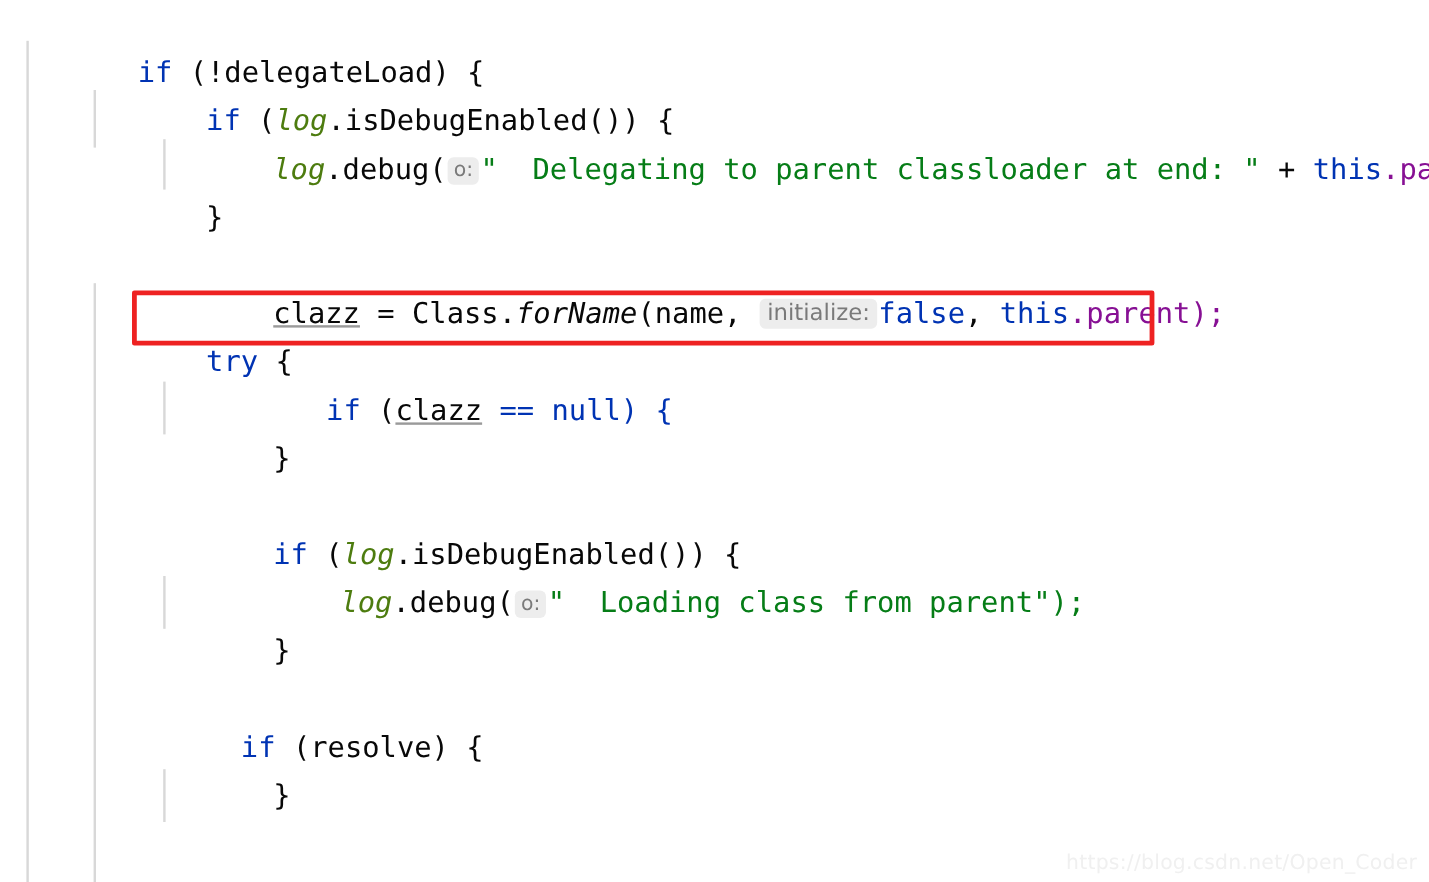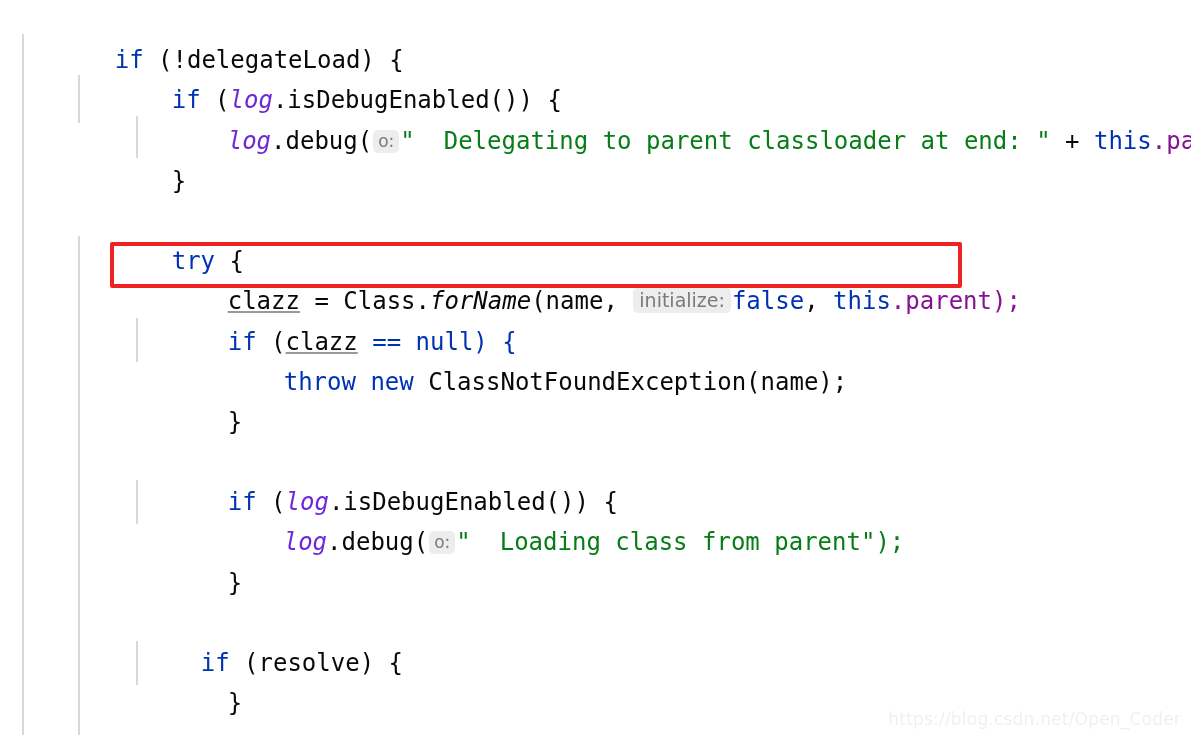--- a/index.html
+++ b/index.html
@@ -42,21 +42,21 @@
     font-size: 24px;
     font-family: "DejaVu Sans Mono", monospace;
     letter-spacing: 0px;
     color: #080808;
     position: relative;
   }
 
   
   .kw    { color: #0033b3; }
   .str   { color: #067d17; }
-  .fld   { color: #6d28d9; font-style: italic; }
+  .fld   { color: #4d7c0f; font-style: italic; }
   .fldn  { color: #871094; }
   .mth   { color: #080808; font-style: italic; }
   .plain { color: #080808; }
   .localu { color: #080808; text-decoration: underline; text-decoration-color: #9a9a9a; }
 
   
   .hint {
     background: #ededed;
     color: #7a7a7a;
     border-radius: 5px;
@@ -117,35 +117,32 @@
     <div class="line" style="padding-left:141px;">
       <span class="fld">log</span><span class="plain">.debug(</span><span class="hint">o:</span><span class="str">"  Delegating to parent classloader at end: "</span><span class="plain"> </span><span class="plain">+</span><span class="plain"> </span><span class="kw">this</span><span class="fldn">.parent);</span>
     </div>
 
     <div class="line" style="padding-left:85px;">
       <span class="plain">}</span>
     </div>
 
     <div class="line">&nbsp;</div>
 
+    <div class="line" style="padding-left:141px;">
+      <span class="localu">clazz</span><span class="plain"> </span><span class="plain">= Class.</span><span class="mth">forName</span><span class="plain">(name,</span><span class="plain"> </span><span class="hint wide">initialize:</span><span class="kw">false</span><span class="plain">,</span><span class="plain"> </span><span class="kw">this</span><span class="fldn">.parent);</span>
+    </div>
+
     <div class="line" style="padding-left:85px;">
       <span class="kw">try</span><span class="plain"> </span><span class="plain">{</span>
     </div>
 
-    <div class="line" style="padding-left:141px;">
-      <span class="localu">clazz</span><span class="plain"> </span><span class="plain">= Class.</span><span class="mth">forName</span><span class="plain">(name,</span><span class="plain"> </span><span class="hint wide">initialize:</span><span class="kw">false</span><span class="plain">,</span><span class="plain"> </span><span class="kw">this</span><span class="fldn">.parent);</span>
-    </div>
-
-    <div class="line" style="padding-left:141px;">
+    <div class="line" style="padding-left:141px;margin-left:44px;">
       <span class="kw">if</span><span class="plain"> </span><span class="plain">(</span><span class="localu">clazz</span><span class="plain"> </span><span class="kw">== null) {</span>
     </div>
 
-    <div class="line" style="padding-left:197px;">
-      <span class="kw">throw</span><span class="plain"> </span><span class="kw">new</span><span class="plain"> </span><span class="plain">ClassNotFoundException(name);</span>
-    </div>
 
     <div class="line" style="padding-left:141px;">
       <span class="plain">}</span>
     </div>
 
     <div class="line">&nbsp;</div>
 
     <div class="line" style="padding-left:141px;">
       <span class="kw">if</span><span class="plain"> (</span><span class="fld">log</span><span class="plain">.isDebugEnabled()) {</span>
     </div>

